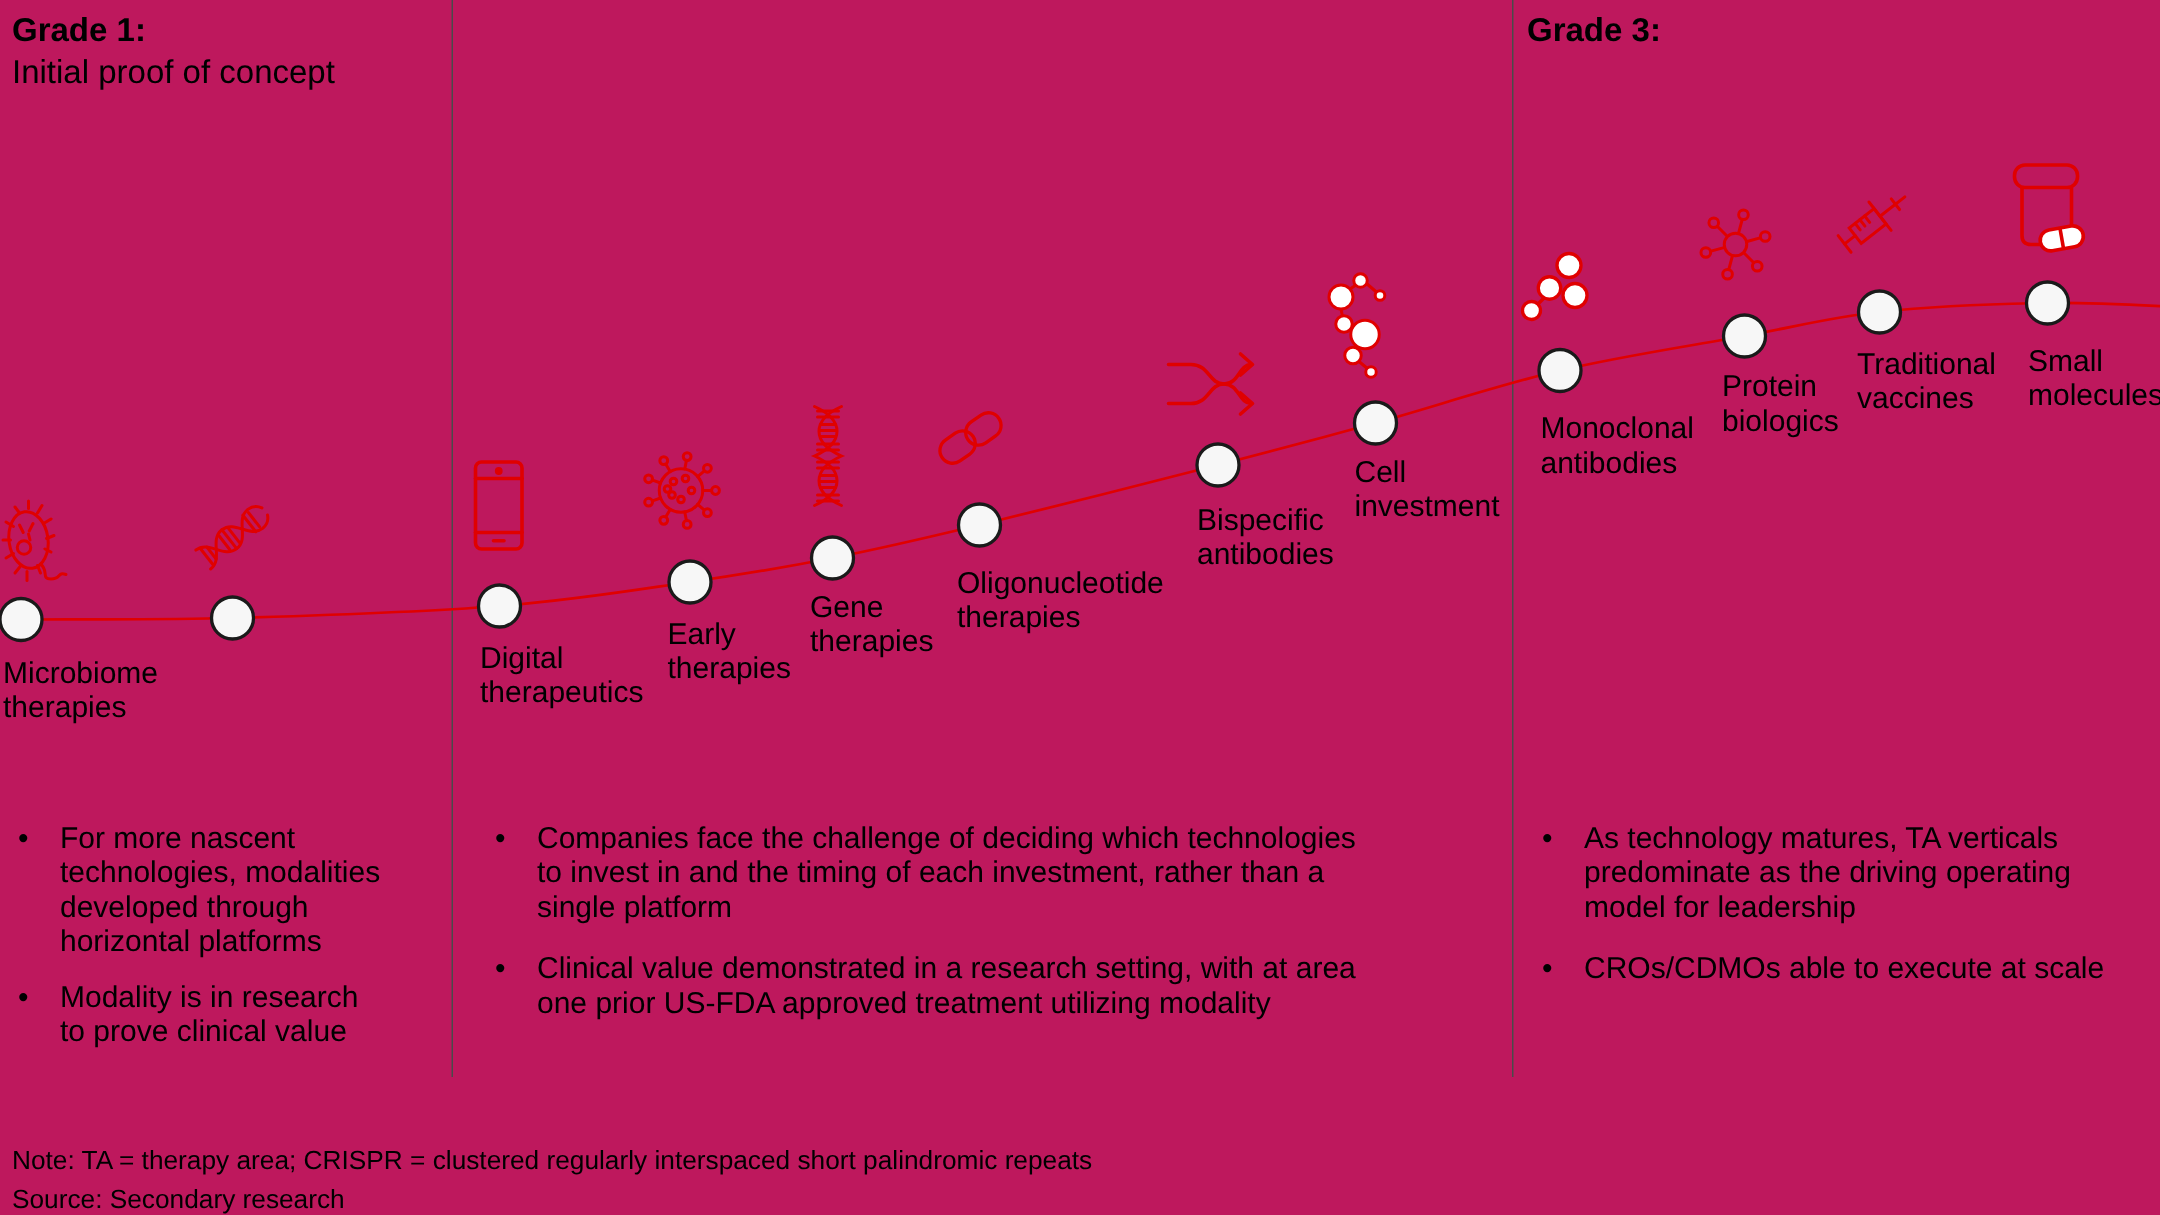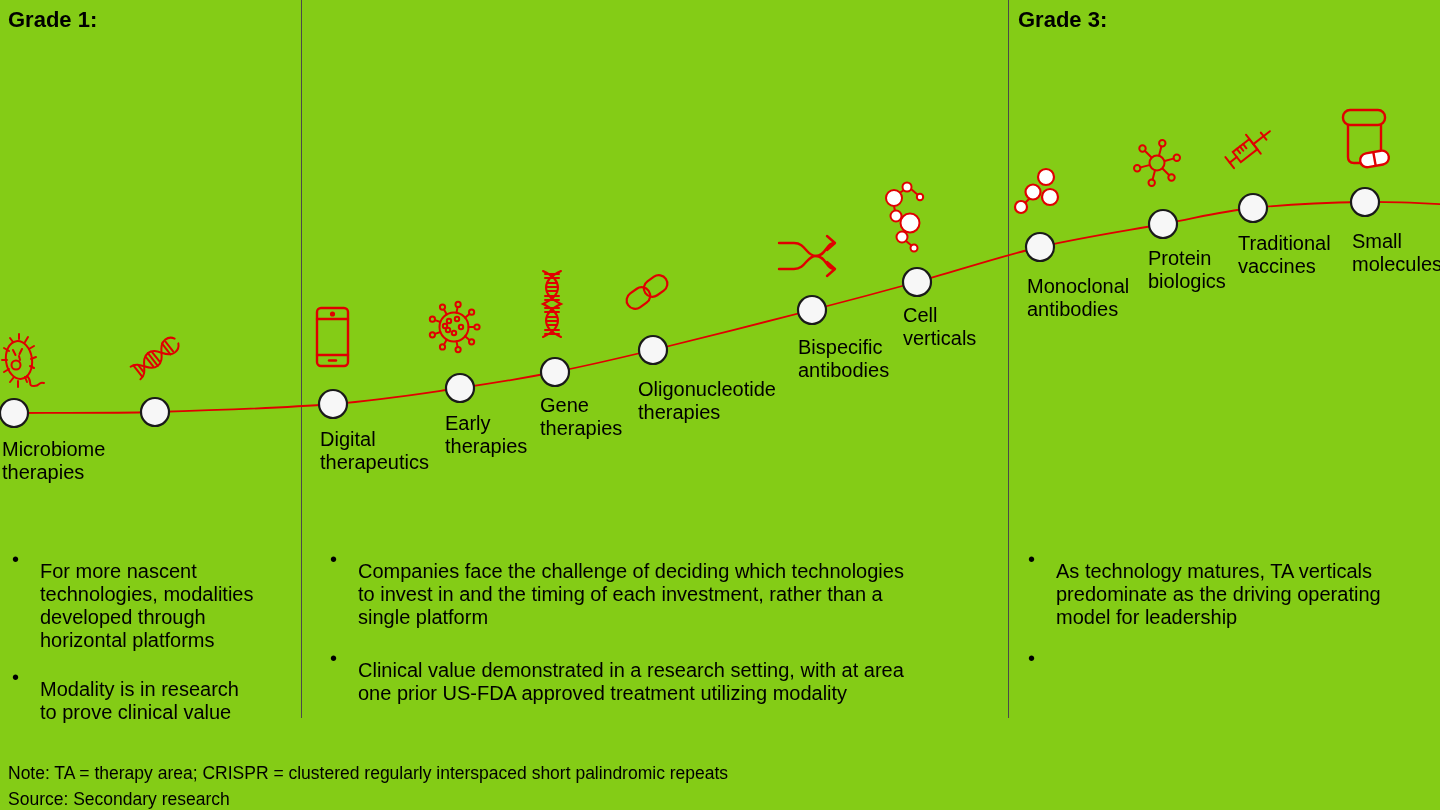--- a/index.html
+++ b/index.html
@@ -1,43 +1,44 @@
 <!DOCTYPE html>
 <html><head>
 <meta charset="utf-8">
 <style>
   html,body{margin:0;padding:0;background:#fff;}
-  .canvas{position:relative;width:1440px;height:810px;background:#84cc16;overflow:hidden;
+  .canvas{position:relative;width:1440px;height:810px;background:#be185d;overflow:hidden;
           font-family:"Liberation Sans",sans-serif;color:#000;}
   .divider{position:absolute;top:0;width:1px;height:718px;background:var(--divider,#4a4a4a);z-index:1;}
   .stage-header{position:absolute;top:6px;font-size:22px;line-height:28px;z-index:4;}
   .stage-title{font-weight:bold;}
   #curve-svg{position:absolute;left:0;top:0;z-index:2;}
   #curve-path{fill:none;stroke:var(--accent,#e00000);stroke-width:1.8px;}
   .node-circle{fill:var(--node-fill,#f7f7f7);stroke:var(--node-stroke,#1a1a1a);stroke-width:2.2px;}
   .icon{position:absolute;z-index:3;color:var(--accent,#e00000);}
   .icon svg{display:block;overflow:visible;}
   .icon path,.icon rect,.icon line,.icon ellipse,.icon circle{vector-effect:none;}
   .node-label{position:absolute;font-size:20px;line-height:23px;white-space:pre-line;z-index:4;}
   .bullets{position:absolute;z-index:4;}
   .bullet-item{display:flex;margin-bottom:14px;font-size:20px;line-height:23px;}
   .bullet-dot{width:16px;flex:0 0 16px;margin-right:12px;}
-  .bullet-text{white-space:pre-line;margin-top:12px;}
+  .bullet-text{white-space:pre-line;}
   .footer{position:absolute;left:8px;top:760px;font-size:17.5px;line-height:26px;z-index:4;}
 </style>
 </head>
 <body>
 
 <div class="canvas" style="--accent: #e00000; --node-fill: #f7f7f7; --node-stroke: #1a1a1a; --divider: #4a4a4a;">
 
   <div class="divider" style="left:301px"></div>
   <div class="divider" style="left:1008px"></div>
 
   <div class="stage-header" style="left:8px">
     <div class="stage-title">Grade 1:</div>
+    <div>Initial proof of concept</div>
   </div>
   <div class="stage-header" style="left:1018px">
     <div class="stage-title">Grade 3:</div>
   </div>
 
   <svg id="curve-svg" width="1440" height="810">
     <path id="curve-path" d="M-20,415C-14.333333333333332,414.6666666666667 -15.166666666666668,413.5 14,413C43.16666666666667,412.5 101.83333333333334,413.5 155,412C208.16666666666666,410.5 282.1666666666667,408 333,404C383.8333333333333,400 423,393.3333333333333 460,388C497,382.6666666666667 522.8333333333334,378.3333333333333 555,372C587.1666666666666,365.6666666666667 610.1666666666666,360.3333333333333 653,350C695.8333333333334,339.6666666666667 768,321.3333333333333 812,310C856,298.6666666666667 879,292.5 917,282C955,271.5 999,256.6666666666667 1040,247C1081,237.33333333333334 1127.5,230.5 1163,224C1198.5,217.5 1219.3333333333333,211.66666666666666 1253,208C1286.6666666666667,204.33333333333334 1330.5,202.5 1365,202C1399.5,201.5 1444.1666666666667,204.5 1460,205"></path>
     <g id="node-circles">
         <circle cx="14" cy="413" r="14" class="node-circle"></circle>
         <circle cx="155" cy="412" r="14" class="node-circle"></circle>
@@ -251,21 +252,21 @@
 therapeutics</div>
   <div class="node-label" style="left:445px;top:412px">Early
 therapies</div>
   <div class="node-label" style="left:540px;top:394px">Gene
 therapies</div>
   <div class="node-label" style="left:638px;top:378px">Oligonucleotide
 therapies</div>
   <div class="node-label" style="left:798px;top:336px">Bispecific
 antibodies</div>
   <div class="node-label" style="left:903px;top:304px">Cell
-verticals</div>
+investment</div>
   <div class="node-label" style="left:1027px;top:275px">Monoclonal
 antibodies</div>
   <div class="node-label" style="left:1148px;top:247px">Protein
 biologics</div>
   <div class="node-label" style="left:1238px;top:232px">Traditional
 vaccines</div>
   <div class="node-label" style="left:1352px;top:230px">Small
 molecules</div>
 
   <div class="bullets" style="left:12px;top:548px;width:280px">
@@ -299,20 +300,21 @@
 
   <div class="bullets" style="left:1028px;top:548px;width:405px">
     <div class="bullet-item" style="margin-bottom:18px">
       <span class="bullet-dot">•</span>
       <span class="bullet-text">As technology matures, TA verticals
 predominate as the driving operating
 model for leadership</span>
     </div>
     <div class="bullet-item">
       <span class="bullet-dot">•</span>
+      <span class="bullet-text">CROs/CDMOs able to execute at scale</span>
     </div>
   </div>
 
   <div class="footer">
     <div>Note: TA = therapy area; CRISPR = clustered regularly interspaced short palindromic repeats</div>
     <div>Source: Secondary research</div>
   </div>
 
 </div>
 

